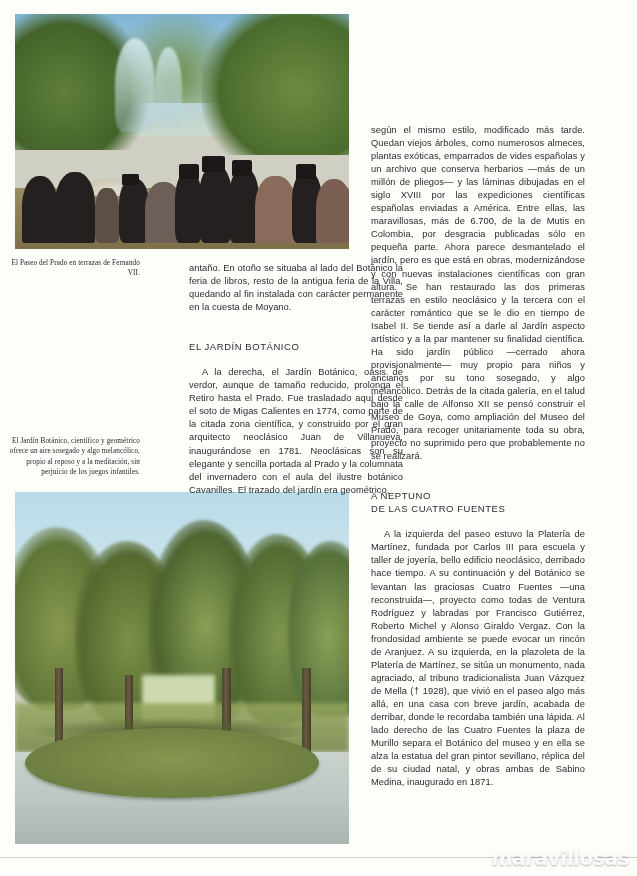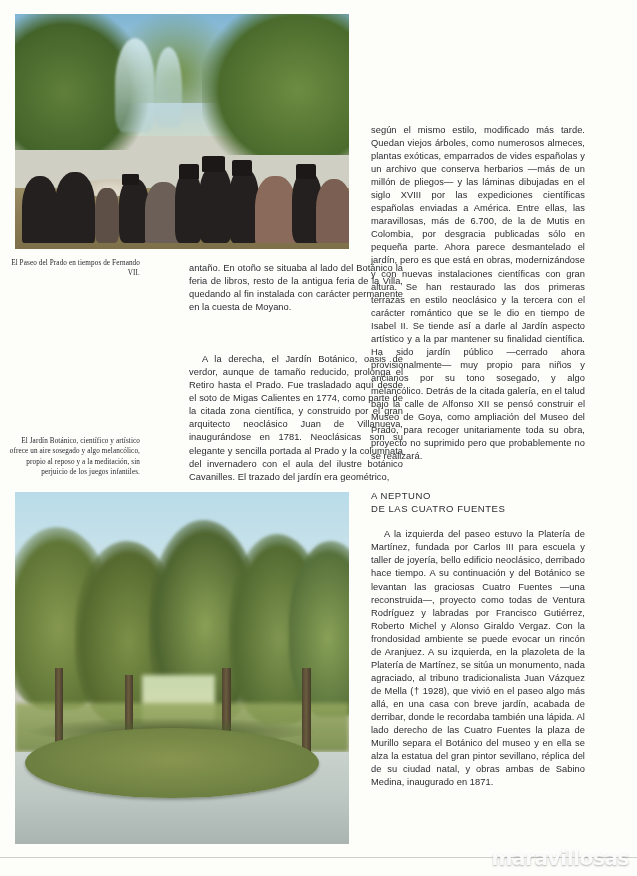--- a/index.html
+++ b/index.html
@@ -222,21 +222,21 @@
         <div class="fig dress" style="left:90%;width:11%;height:40%;background:#7a5f52;"></div>
         <div class="hat" style="left:49%;bottom:44%;width:6%;height:9%;"></div>
         <div class="hat" style="left:56%;bottom:48%;width:7%;height:10%;"></div>
         <div class="hat" style="left:65%;bottom:46%;width:6%;height:10%;"></div>
         <div class="hat" style="left:84%;bottom:44%;width:6%;height:9%;"></div>
         <div class="hat" style="left:32%;bottom:40%;width:5%;height:7%;"></div>
       </div>
     </div>
   </div>
 
-  <div class="caption" id="caption-promenade">El Paseo del Prado en tiempos de Fernando VII.</div>
+  <div class="caption" id="caption-promenade">El Paseo del Prado en terrazas de Fernando VII.</div>
 
   <div class="photo" id="photo-garden">
     <div class="photo-inner">
       <div class="sky"></div>
 
       <div class="treemass" style="left:-4%;top:10%;width:34%;height:52%;background:radial-gradient(ellipse at 50% 55%, #86984f 0%, #5f7536 60%, rgba(95,117,54,0) 78%);"></div>
       <div class="treemass" style="left:18%;top:14%;width:32%;height:52%;background:radial-gradient(ellipse at 50% 55%, #7c9048 0%, #55692f 62%, rgba(85,105,47,0) 80%);"></div>
       <div class="treemass" style="left:40%;top:8%;width:34%;height:58%;background:radial-gradient(ellipse at 50% 52%, #8aa055 0%, #4f6530 62%, rgba(79,101,48,0) 80%);"></div>
       <div class="treemass" style="left:64%;top:12%;width:30%;height:54%;background:radial-gradient(ellipse at 50% 55%, #7f9550 0%, #536b31 62%, rgba(83,107,49,0) 80%);"></div>
       <div class="treemass" style="left:82%;top:14%;width:26%;height:50%;background:radial-gradient(ellipse at 45% 55%, #88a056 0%, #56703a 62%, rgba(86,112,58,0) 80%);"></div>
@@ -248,25 +248,26 @@
       <div class="trunk" style="left:33%;top:52%;width:2.2%;height:22%;"></div>
       <div class="trunk" style="left:62%;top:50%;width:2.6%;height:24%;"></div>
       <div class="trunk" style="left:86%;top:50%;width:2.6%;height:24%;"></div>
 
       <div class="pavement"></div>
       <div class="lawn-edge"></div>
       <div class="lawn"></div>
     </div>
   </div>
 
-  <div class="caption" id="caption-botanico">El Jardín Botánico, científico y artístico ofrece un aire sosegado y algo melancólico, propio al reposo y a la meditación, sin perjuicio de los juegos infantiles.</div>
+  <div class="caption" id="caption-botanico">El Jardín Botánico, científico y geométrico ofrece un aire sosegado y algo melancólico, propio al reposo y a la meditación, sin perjuicio de los juegos infantiles.</div>
 
   <div class="col" id="col-left">
     <p class="noindent">antaño. En otoño se situaba al lado del Botánico la feria de libros, resto de la antigua feria de la Villa, quedando al fin instalada con carácter permanente en la cuesta de Moyano.</p>
     <div class="spacer-lg"></div>
+    <h2>EL JARDÍN BOTÁNICO</h2>
     <div class="spacer-sm"></div>
     <p>A la derecha, el Jardín Botánico, oasis de verdor, aunque de tamaño reducido, prolonga el Retiro hasta el Prado. Fue trasladado aquí desde el soto de Migas Calientes en 1774, como parte de la citada zona científica, y construido por el gran arquitecto neoclásico Juan de Villanueva, inaugurándose en 1781. Neoclásicas son su elegante y sencilla portada al Prado y la columnata del invernadero con el aula del ilustre botánico Cavanilles. El trazado del jardín era geométrico,</p>
   </div>
 
   <div class="col" id="col-right">
     <p class="noindent">según el mismo estilo, modificado más tarde. Quedan viejos árboles, como numerosos almeces, plantas exóticas, emparrados de vides españolas y un archivo que conserva herbarios —más de un millón de pliegos— y las láminas dibujadas en el siglo XVIII por las expediciones científicas españolas enviadas a América. Entre ellas, las maravillosas, más de 6.700, de la de Mutis en Colombia, por desgracia publicadas sólo en pequeña parte. Ahora parece desmantelado el jardín, pero es que está en obras, modernizándose y con nuevas instalaciones científicas con gran altura. Se han restaurado las dos primeras terrazas en estilo neoclásico y la tercera con el carácter romántico que se le dio en tiempo de Isabel II. Se tiende así a darle al Jardín aspecto artístico y a la par mantener su finalidad científica. Ha sido jardín público —cerrado ahora provisionalmente— muy propio para niños y ancianos por su tono sosegado, y algo melancólico. Detrás de la citada galería, en el talud bajo la calle de Alfonso XII se pensó construir el Museo de Goya, como ampliación del Museo del Prado, para recoger unitariamente toda su obra, proyecto no suprimido pero que probablemente no se realizará.</p>
     <div class="spacer-lg"></div>
     <h2>A NEPTUNO</h2>
     <h2>DE LAS CUATRO FUENTES</h2>
     <div class="spacer-sm"></div>

